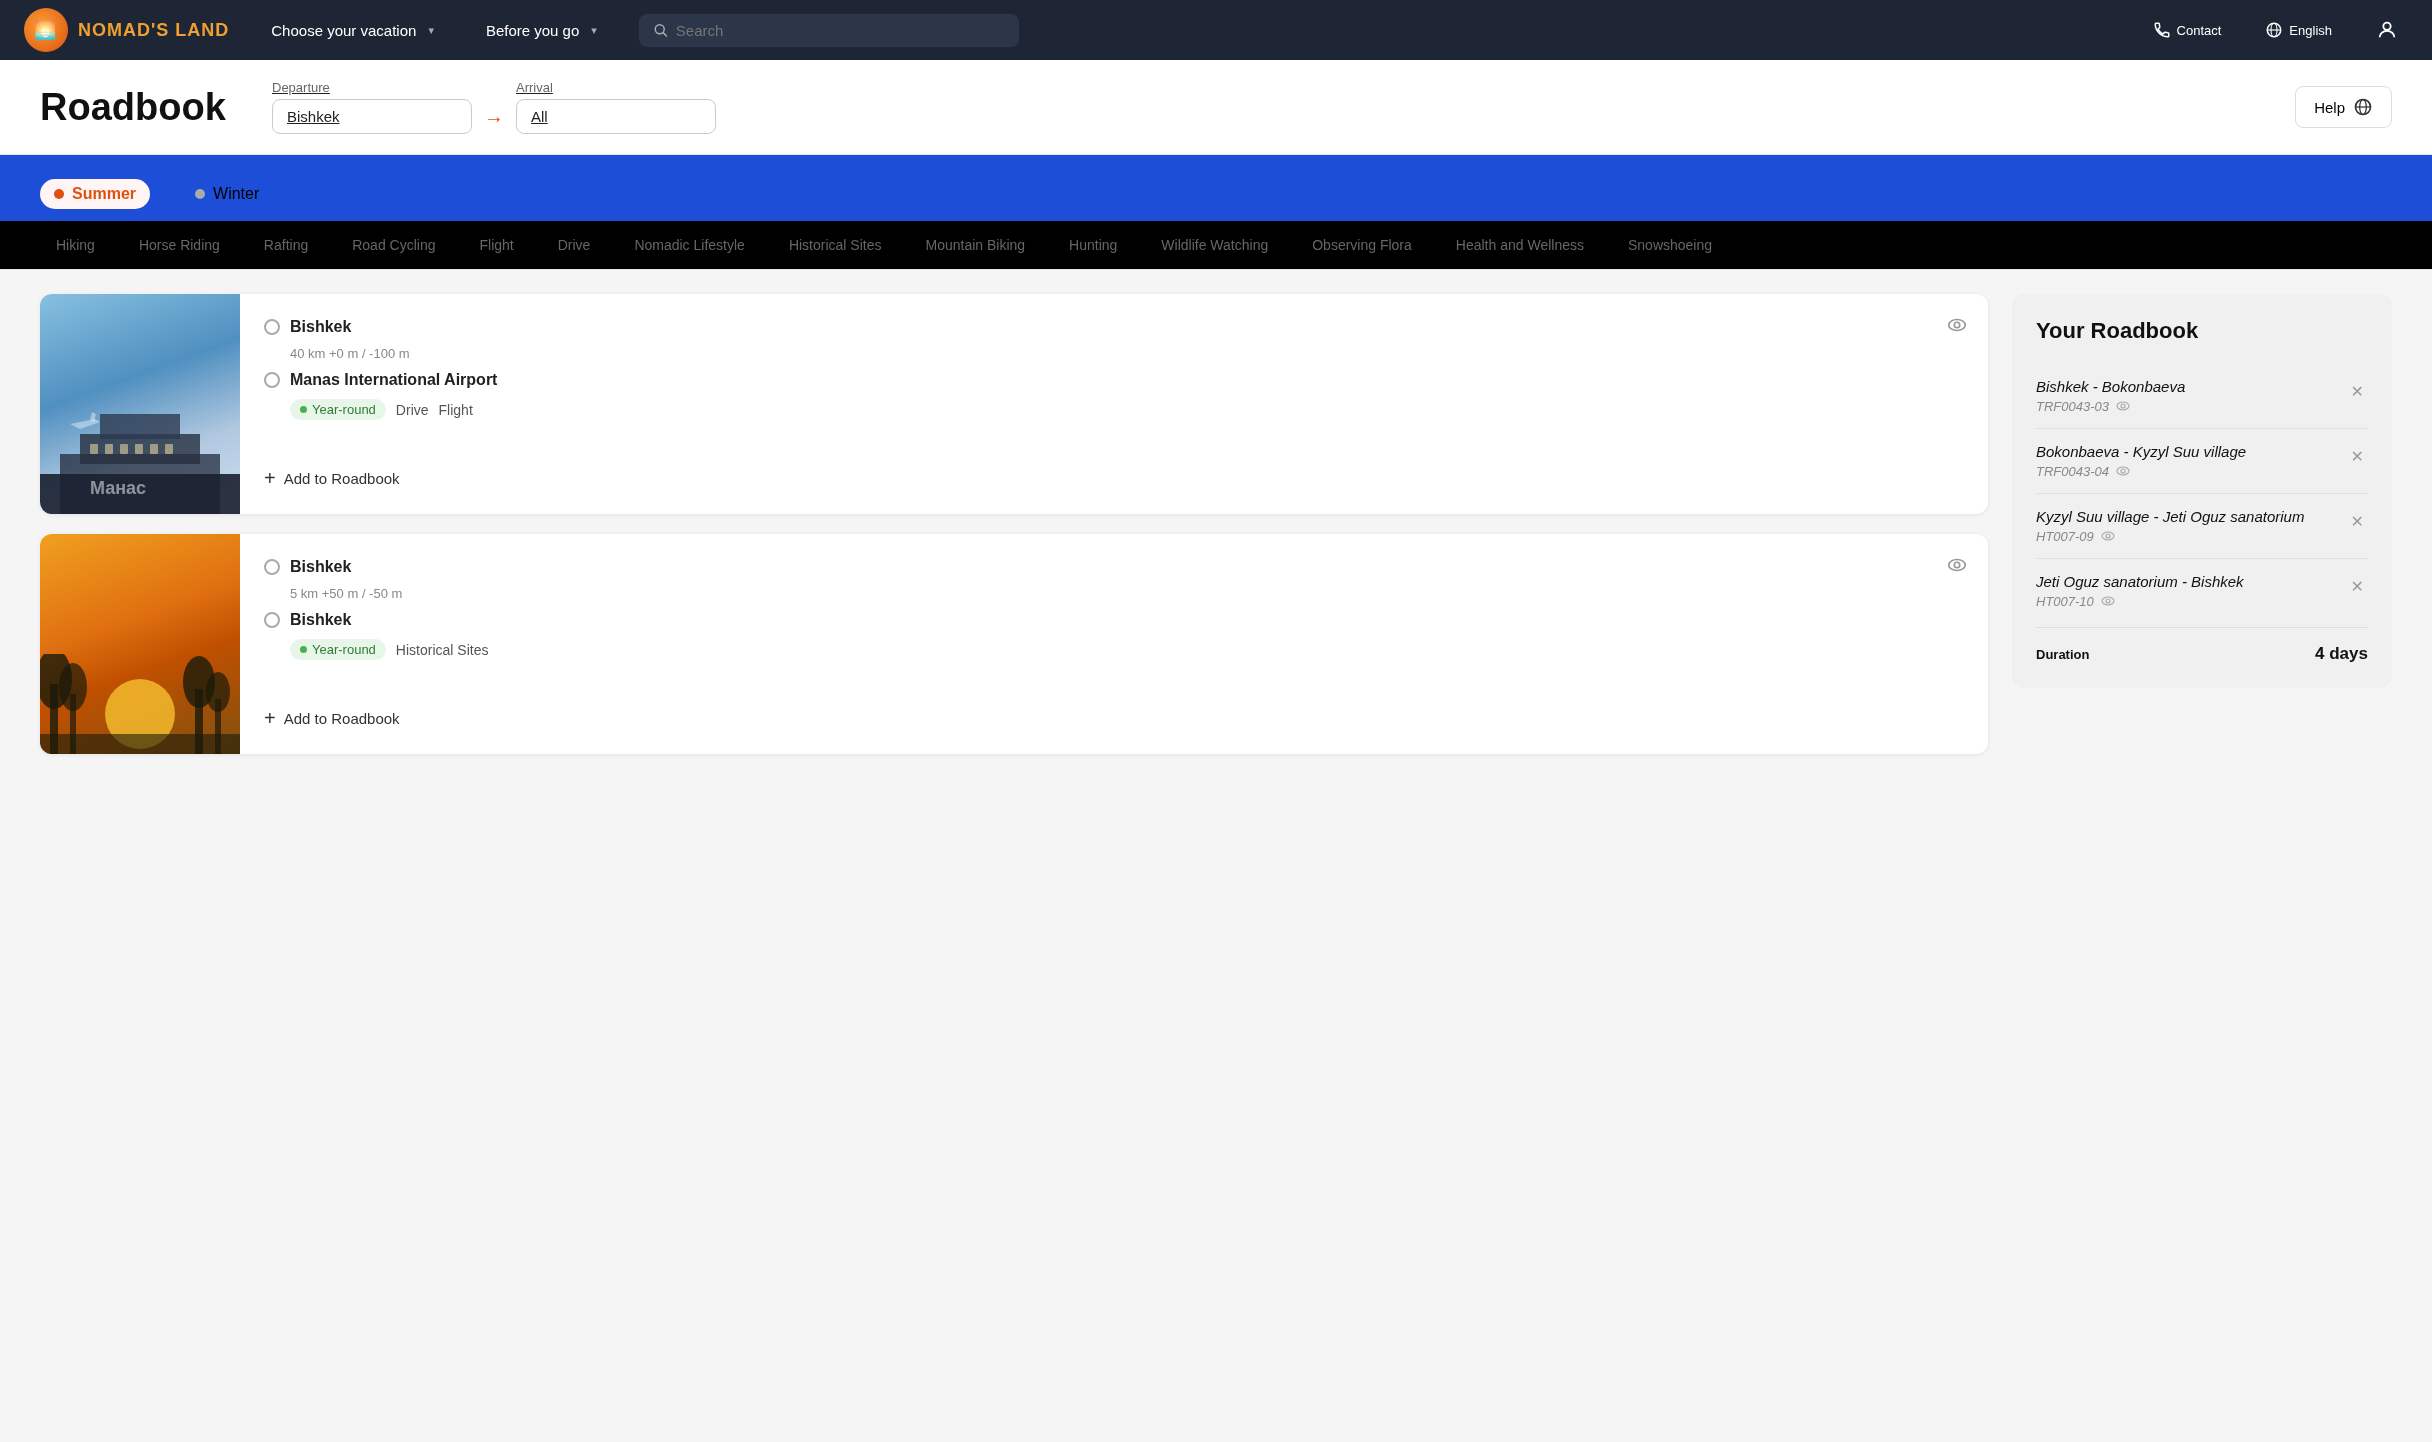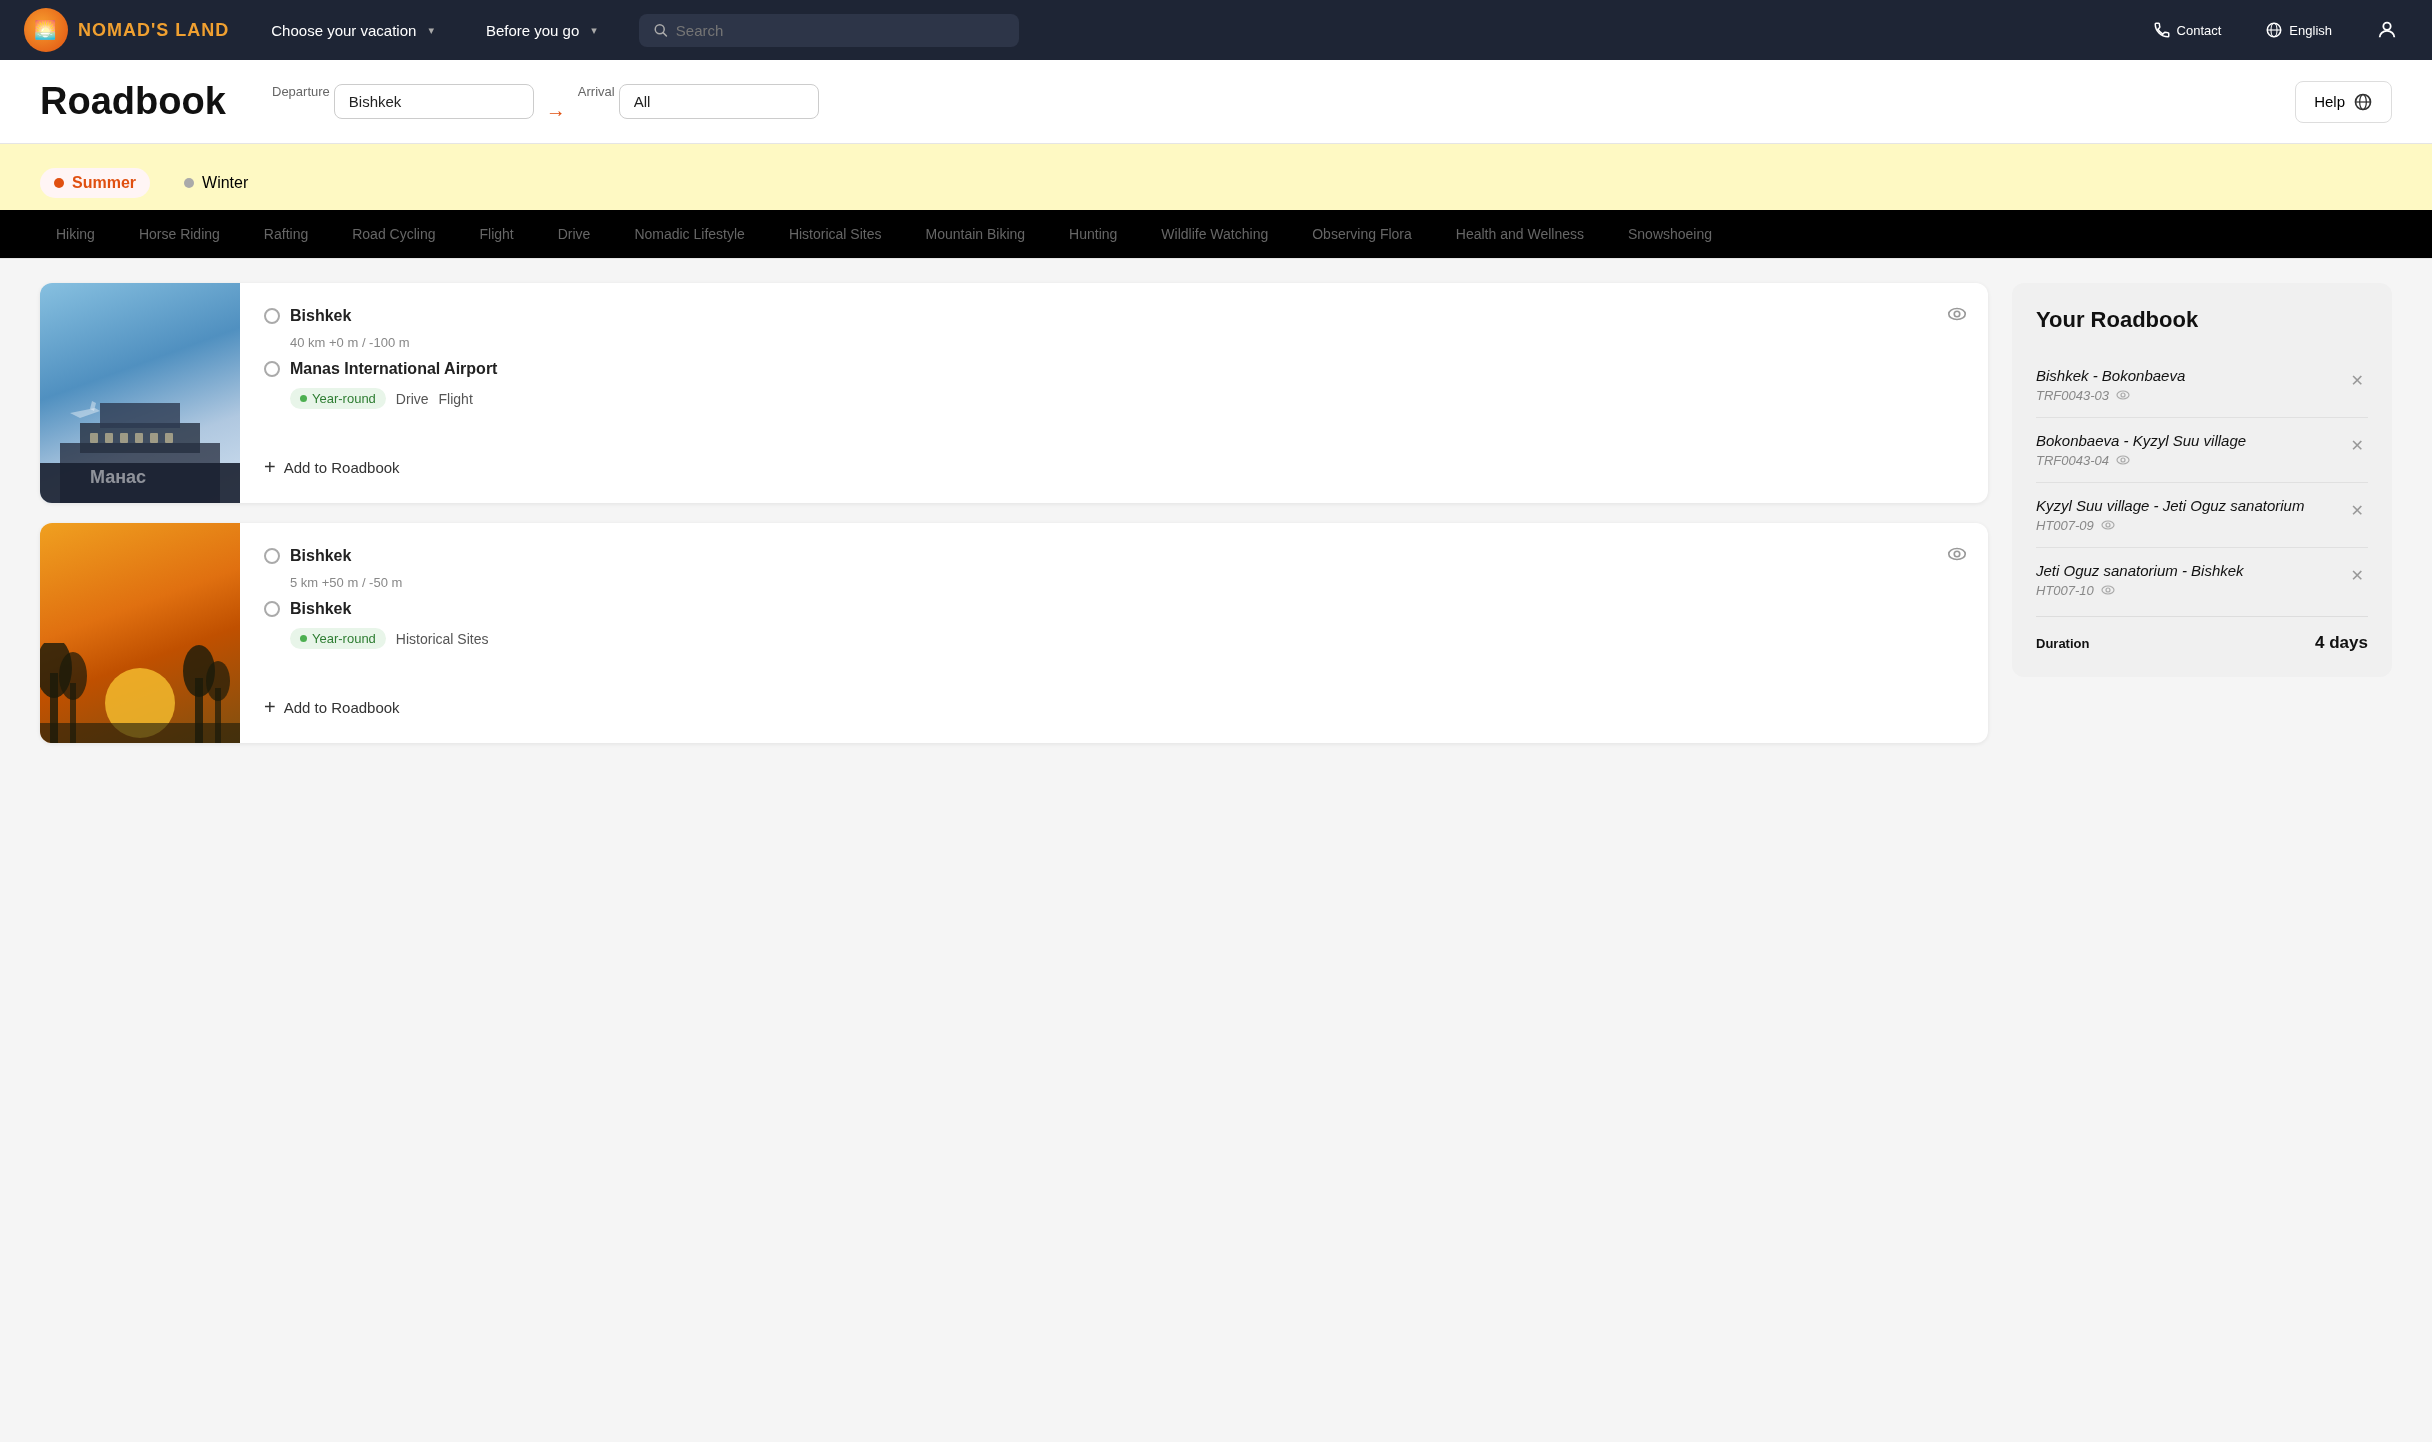--- a/index.html
+++ b/index.html
@@ -97,21 +97,21 @@
       font-weight: 800;
       color: #111;
       min-width: 200px;
     }
     .route-controls {
       display: flex;
       align-items: center;
       gap: 12px;
       flex: 1;
     }
-    .route-group { display: flex; flex-direction: row; gap: 4px; }
+    .route-group { display: flex; flex-direction: column; gap: 4px; text-decoration: underline; }
     .route-label { font-size: 13px; color: #666; }
     .route-select {
       background: #fff;
       border: 1px solid #ccc;
       border-radius: 8px;
       padding: 8px 36px 8px 14px;
       font-size: 15px;
       color: #222;
       appearance: none;
       cursor: pointer;
@@ -126,25 +126,25 @@
       padding: 10px 18px;
       font-size: 15px;
       cursor: pointer;
       display: flex;
       align-items: center;
       gap: 8px;
     }
 
     
     .season-bar {
-      background: #fef9c3;
+      background: #1d4ed8;
       padding: 24px 40px 12px;
       display: flex;
       align-items: center;
-      gap: 20px;
+      gap: 31px;
     }
     .season-btn {
       display: flex;
       align-items: center;
       gap: 8px;
       font-size: 16px;
       cursor: pointer;
       padding: 6px 14px;
       border-radius: 20px;
       border: none;

